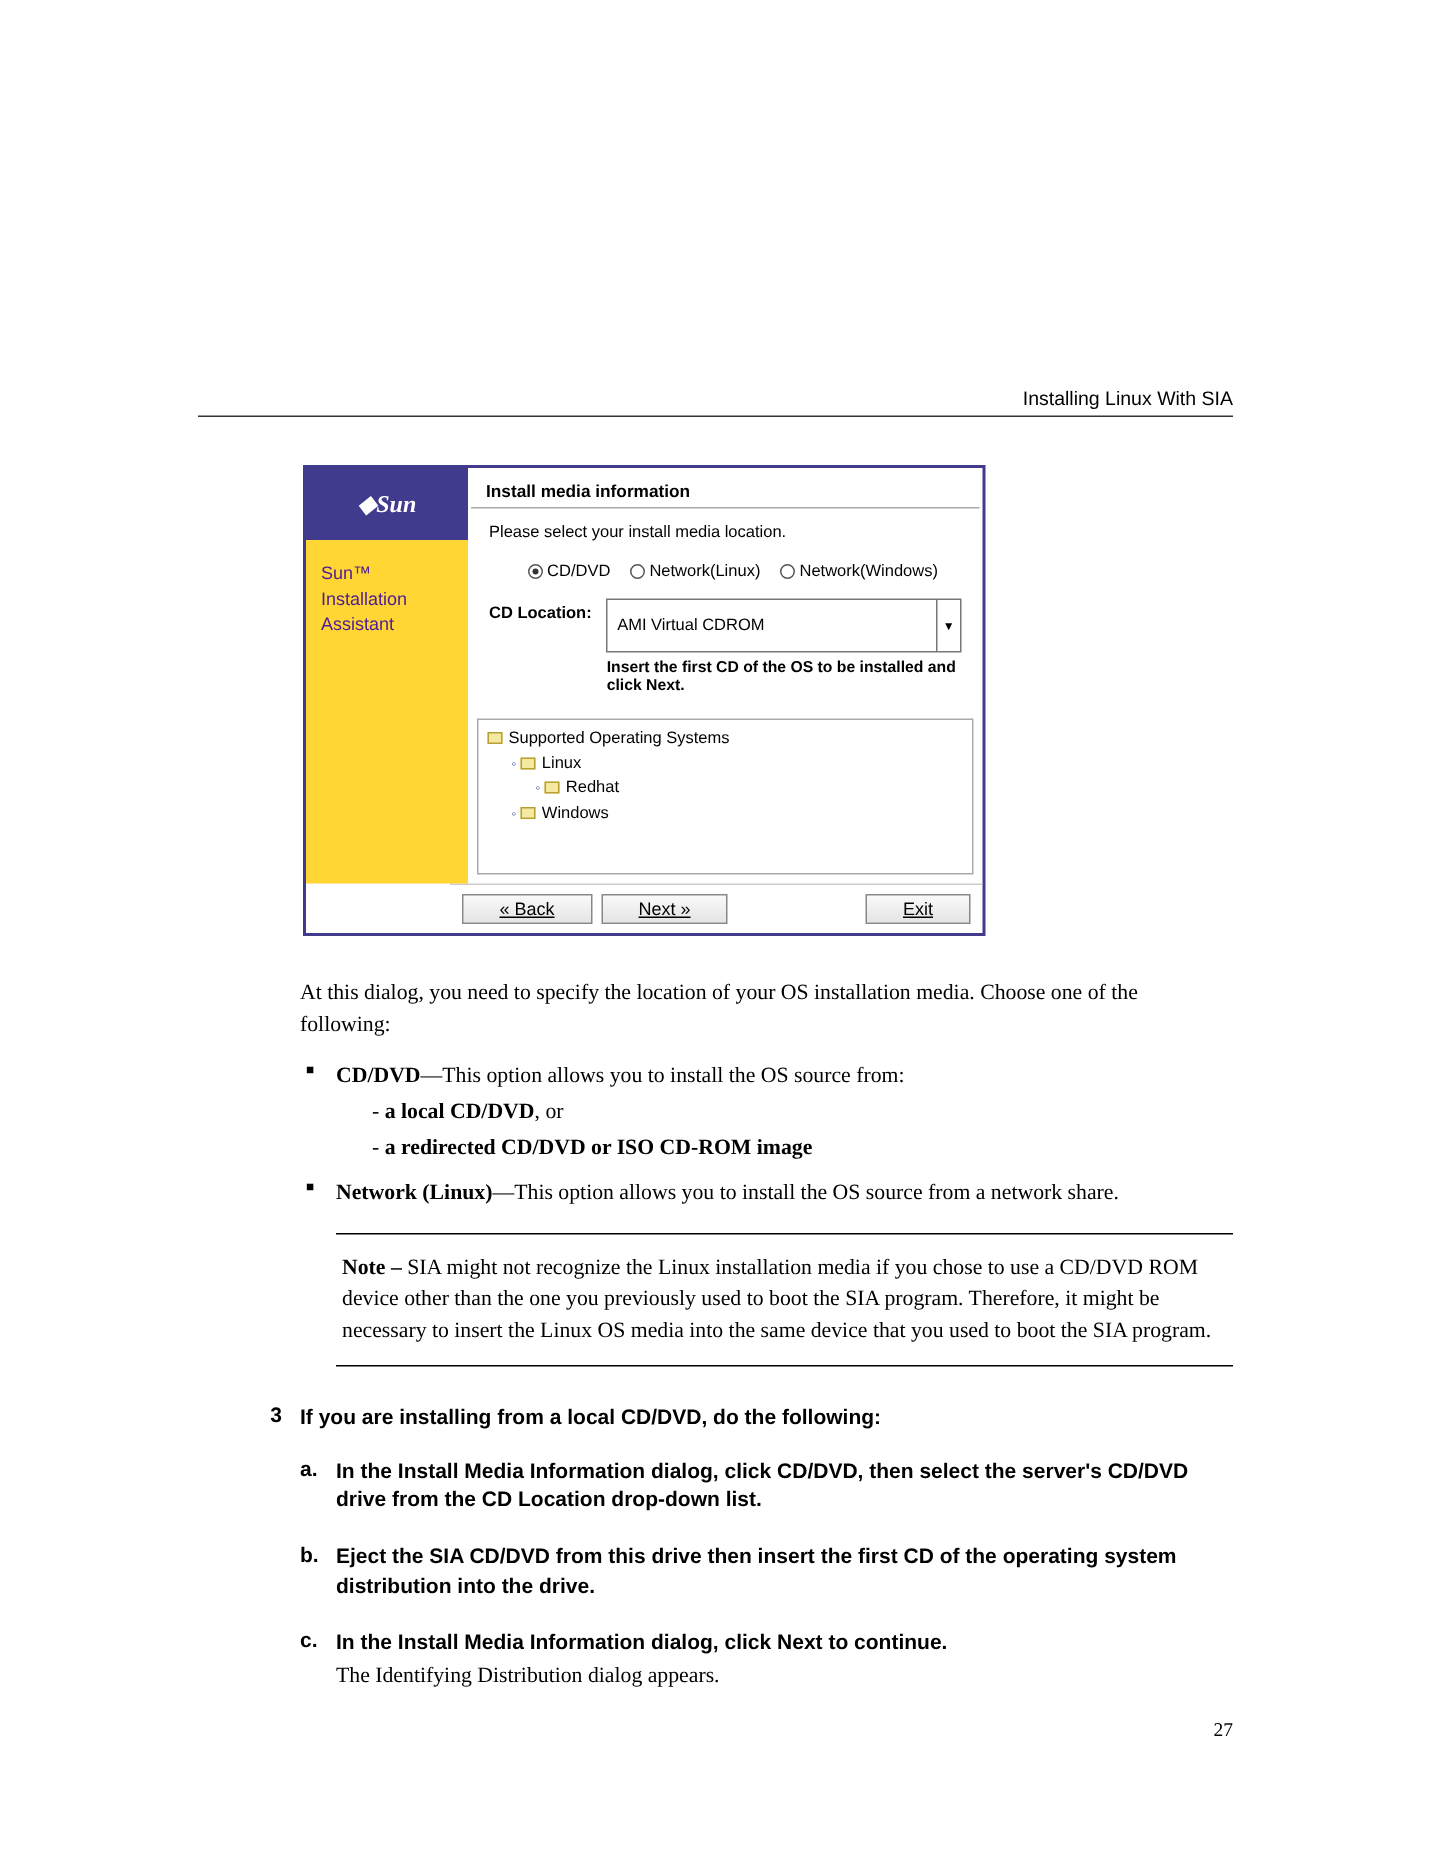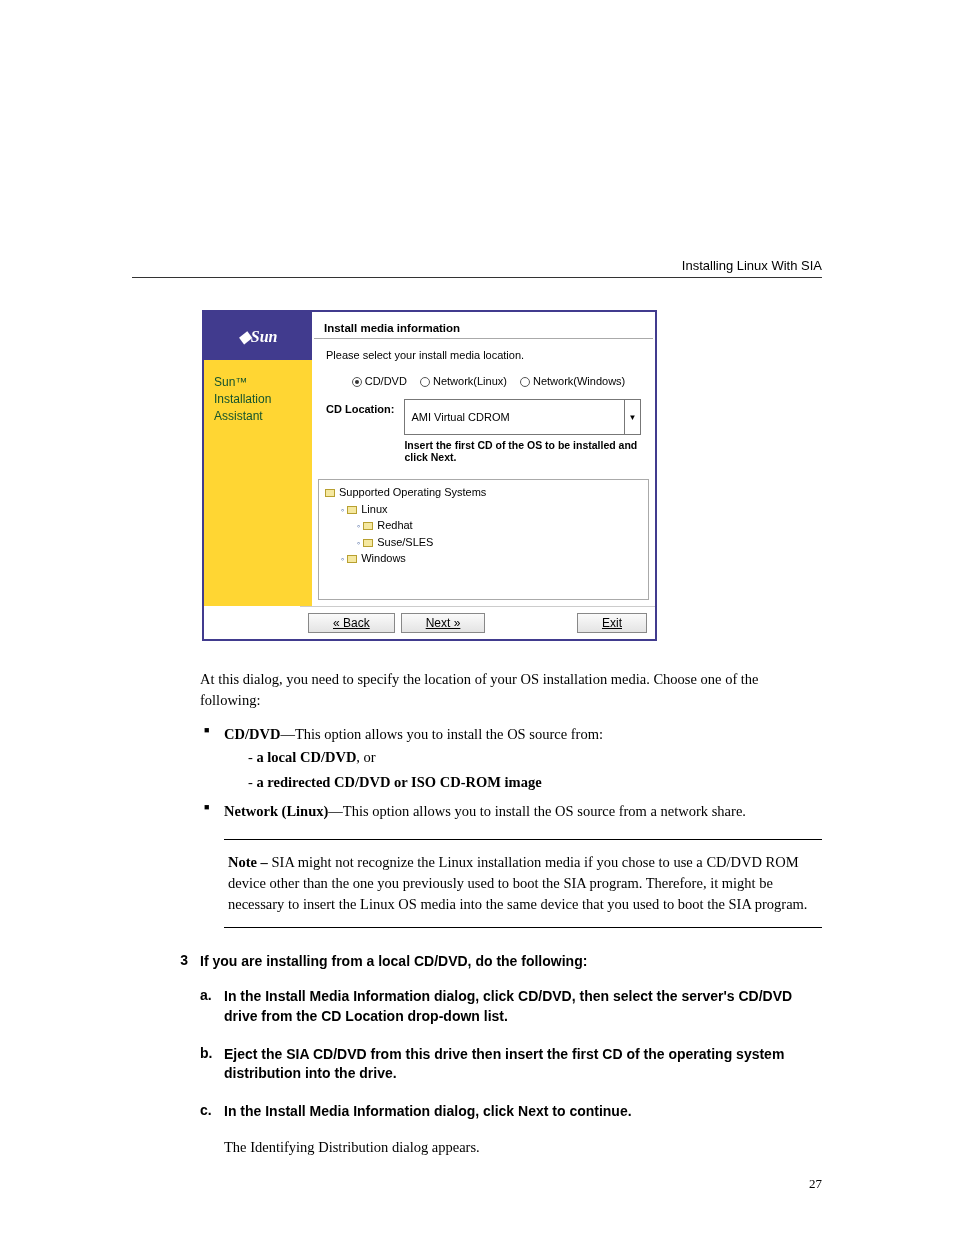--- a/index.html
+++ b/index.html
@@ -42,21 +42,21 @@
     justify-content: center;
     font-style: italic;
     font-weight: bold;
     font-size: 16px;
     font-family: Georgia, serif;
   }
   .sidebar-yellow {
     background: #ffd633;
     flex: 1;
     padding: 14px 10px;
-    color: #14532d;
+    color: #4c1d95;
     font-size: 12px;
     line-height: 1.4;
     font-family: Arial, Helvetica, sans-serif;
   }
   .main-panel { flex: 1; padding: 0; }
   .mp-title {
     font-weight: bold;
     font-size: 11.5px;
     padding: 10px 10px 4px 10px;
     border-bottom: 1px solid #aaa;
@@ -110,21 +110,21 @@
   .note-box {
     border-top: 1.5px solid #000; border-bottom: 1.5px solid #000;
     margin: 16px 0 24px 92px; padding: 12px 4px; font-size: 14.5px; line-height: 1.45;
   }
   .step-row { display: flex; margin: 0 0 16px 42px; }
   .step-num { width: 26px; text-align: right; font-weight: bold; font-family: Arial, sans-serif; font-size: 14px; padding-right: 12px; }
   .step-body { flex: 1; font-family: Arial, sans-serif; font-weight: bold; font-size: 14px; line-height: 1.4; }
   .substep-row { display: flex; margin: 0 0 18px 68px; }
   .substep-letter { width: 24px; font-weight: bold; font-family: Arial, sans-serif; font-size: 14px; }
   .substep-body { flex: 1; font-family: Arial, sans-serif; font-weight: bold; font-size: 14px; line-height: 1.4; }
-  .substep-follow { font-family: Georgia, serif; font-weight: normal; font-size: 14.5px; margin-top: 16px; }
+  .substep-follow { font-family: Georgia, serif; font-weight: normal; font-size: 14.5px; margin-top: 2px; }
   .page-num { text-align: right; font-size: 13px; }
   .b { font-weight: bold; }
 </style>
 </head>
 <body>
 
 <div class="page">
   <div class="header-line">Installing Linux With SIA</div>
 
   <div class="dialog">
@@ -152,21 +152,20 @@
               <span>AMI Virtual CDROM</span>
               <span class="select-arrow">▼</span>
             </div>
             <div class="helper">Insert the first CD of the OS to be installed and click Next.</div>
           </div>
         </div>
         <div class="tree">
           <div><span class="fold"></span><span>Supported Operating Systems</span></div>
           <div class="ind1"><span class="bullet">◦</span><span class="fold"></span><span>Linux</span></div>
           <div class="ind2"><span class="bullet">◦</span><span class="fold"></span><span>Redhat</span></div>
-          <div class="ind2"><span class="bullet">◦</span><span class="fold"></span><span>Suse/SLES</span></div>
           <div class="ind1"><span class="bullet">◦</span><span class="fold"></span><span>Windows</span></div>
         </div>
       </div>
     </div>
     <div class="button-bar">
       <div class="btn"><u>« Back</u></div>
       <div class="btn"><u>Next »</u></div>
       <div class="spacer"></div>
       <div class="btn"><u>Exit</u></div>
     </div>

